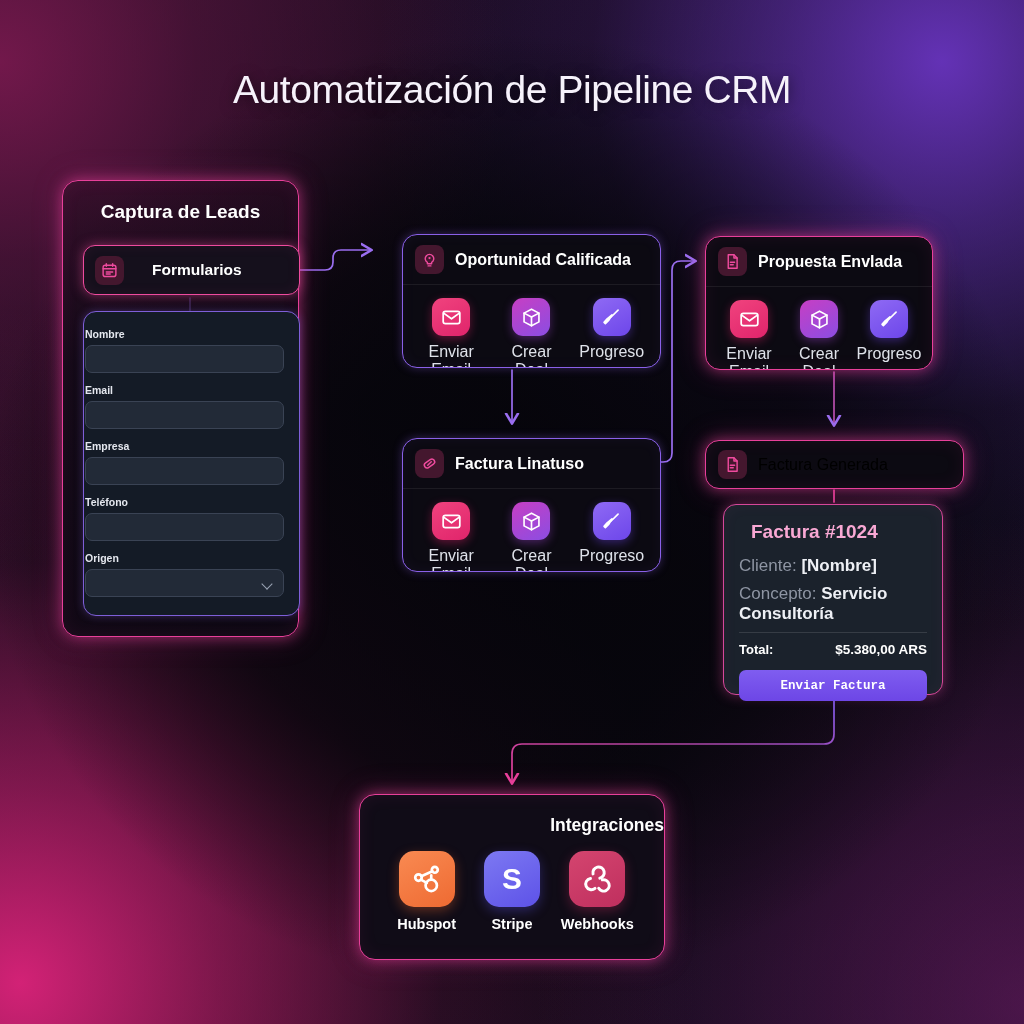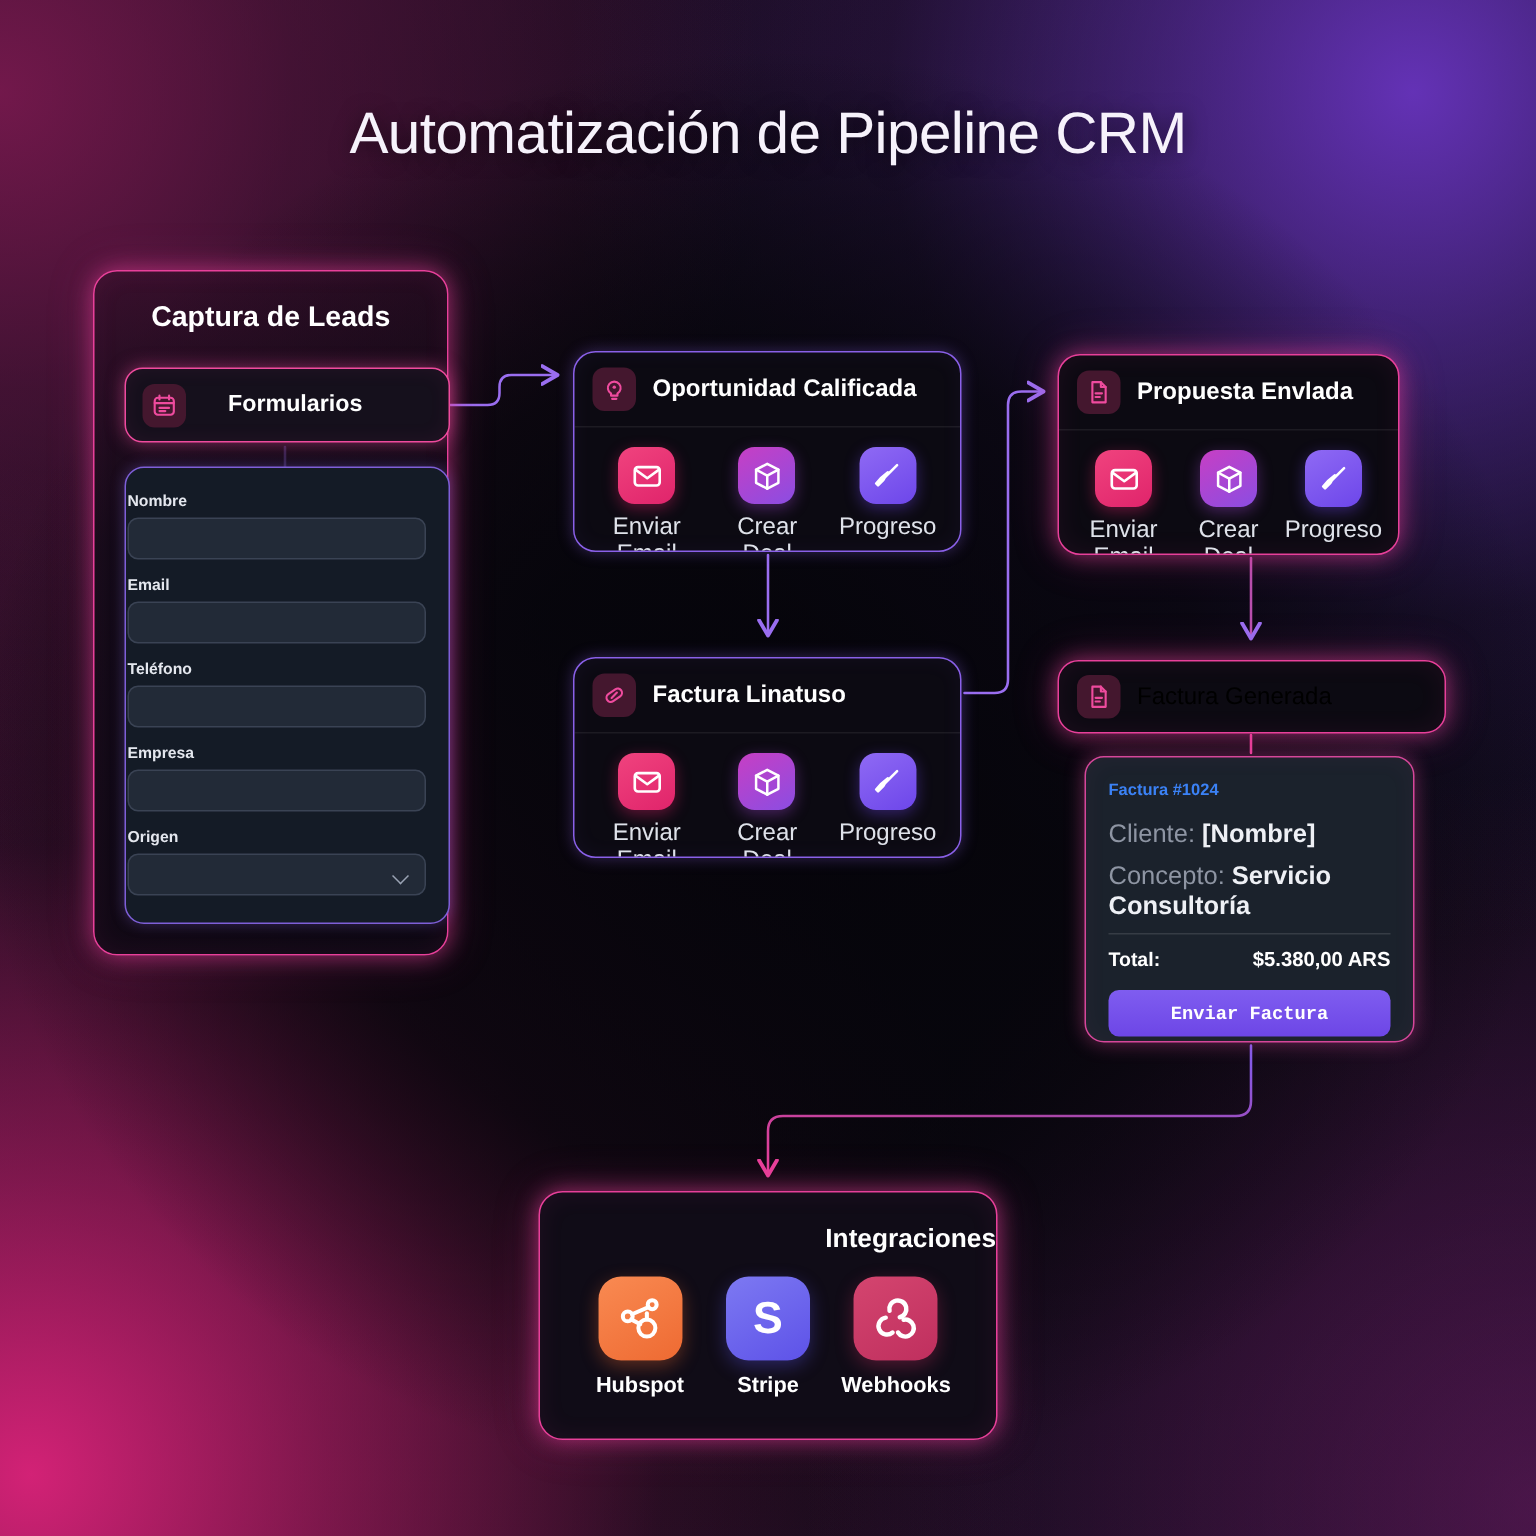--- a/index.html
+++ b/index.html
@@ -52,20 +52,21 @@
     background: #0e0b14;
   }
   .pink-outline {
     border: 1.6px solid #e8409a;
     box-shadow: 0 0 14px rgba(232,64,154,0.55), 0 0 30px rgba(232,64,154,0.25),
                 inset 0 0 18px rgba(232,64,154,0.08);
   }
   .violet-outline {
     border: 1.4px solid #8a60e8;
     box-shadow: 0 0 10px rgba(138,96,232,0.35), inset 0 0 14px rgba(138,96,232,0.06);
+    margin-left: 20px;
   }
 
   
   #leads-panel {
     left: 62px; top: 180px; width: 237px; height: 457px;
     background: linear-gradient(180deg, rgba(40,12,34,0.55) 0%, rgba(16,10,22,0.85) 40%, rgba(14,9,20,0.9) 100%);
   }
   #leads-title {
     position: absolute; top: 20px; left: 0; right: 0;
     text-align: center; color: #ffffff; font-size: 19px; font-weight: bold;
@@ -141,21 +142,21 @@
     display: flex; align-items: center; gap: 11px; padding-left: 12px;
   }
   #invoice-panel {
     left: 723px; top: 504px; width: 220px; height: 191px;
     border-radius: 13px;
     background: #1b222c;
     border: 1.4px solid #d6479a;
     box-shadow: 0 0 13px rgba(214,71,154,0.45), inset 0 0 16px rgba(214,71,154,0.05);
     padding: 16px 15px 0 15px;
   }
-  #invoice-title { color: #3b82f6; font-size: 11px; font-weight: bold; margin-bottom: 13px; }
+  #invoice-title { color: #f9a8d4; font-size: 19px; font-weight: bold; margin-bottom: 13px; margin-left: 12px; }
   .inv-row { font-size: 17px; margin-bottom: 8px; }
   .inv-key { color: #8e95a3; }
   .inv-val { color: #eef0f5; font-weight: bold; }
   #inv-divider { height: 1px; background: rgba(255,255,255,0.12); margin: 6px 0 9px 0; }
   #inv-total-row { display: flex; justify-content: space-between; align-items: baseline; margin-bottom: 13px; }
   #inv-total-key { color: #ffffff; font-size: 13px; font-weight: bold; }
   #inv-total-val { color: #ffffff; font-size: 13.5px; font-weight: bold; }
   #send-invoice-btn {
     height: 31px; border-radius: 7px;
     background: linear-gradient(180deg,#7f5df0 0%,#6d46e6 100%);
@@ -253,25 +254,25 @@
     <div id="form-fields">
       <div>
         <div class="field-label">Nombre</div>
         <div class="field-input"></div>
       </div>
       <div>
         <div class="field-label">Email</div>
         <div class="field-input"></div>
       </div>
       <div>
+        <div class="field-label">Empresa</div>
+        <div class="field-input"></div>
+      </div>
+      <div>
         <div class="field-label">Teléfono</div>
-        <div class="field-input"></div>
-      </div>
-      <div>
-        <div class="field-label">Empresa</div>
         <div class="field-input"></div>
       </div>
       <div>
         <div class="field-label">Origen</div>
         <div class="field-input select">
           <span></span>
         </div>
       </div>
     </div>
   </div>

